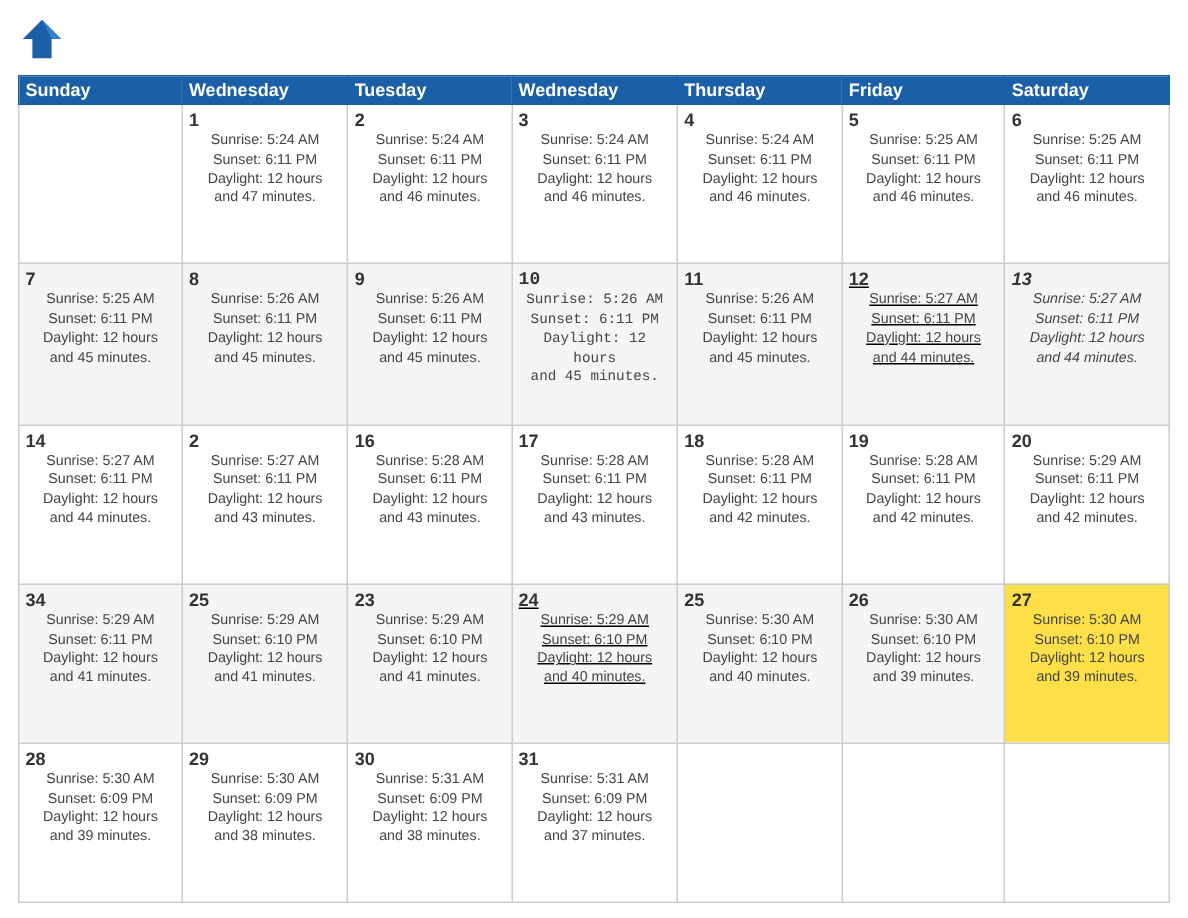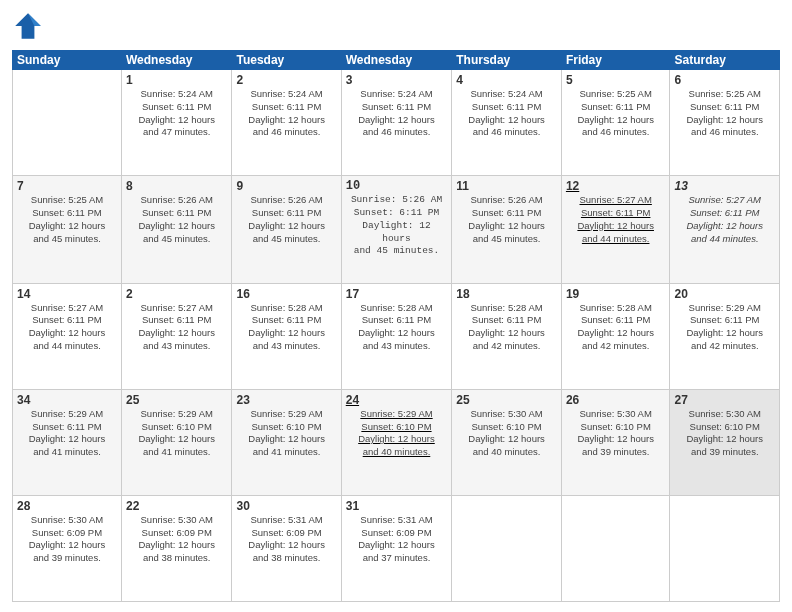--- a/index.html
+++ b/index.html
@@ -321,38 +321,38 @@
 Daylight: 12 hours
 and 40 minutes.</div>
           </td>
           <td style="background: rgb(245, 245, 245);">
             <span class="day-number">26</span>
             <div class="day-info" style="white-space: pre-line;">Sunrise: 5:30 AM
 Sunset: 6:10 PM
 Daylight: 12 hours
 and 39 minutes.</div>
           </td>
-          <td style="background: #e5e5e5;">
+          <td style="background: #fde047;">
             <span class="day-number">27</span>
             <div class="day-info" style="white-space: pre-line;">Sunrise: 5:30 AM
 Sunset: 6:10 PM
 Daylight: 12 hours
 and 39 minutes.</div>
           </td>
         </tr>
         <tr>
           <td>
             <span class="day-number">28</span>
             <div class="day-info" style="white-space: pre-line;">Sunrise: 5:30 AM
 Sunset: 6:09 PM
 Daylight: 12 hours
 and 39 minutes.</div>
           </td>
           <td>
-            <span class="day-number">22</span>
+            <span class="day-number">29</span>
             <div class="day-info" style="white-space: pre-line;">Sunrise: 5:30 AM
 Sunset: 6:09 PM
 Daylight: 12 hours
 and 38 minutes.</div>
           </td>
           <td>
             <span class="day-number">30</span>
             <div class="day-info" style="white-space: pre-line;">Sunrise: 5:31 AM
 Sunset: 6:09 PM
 Daylight: 12 hours

